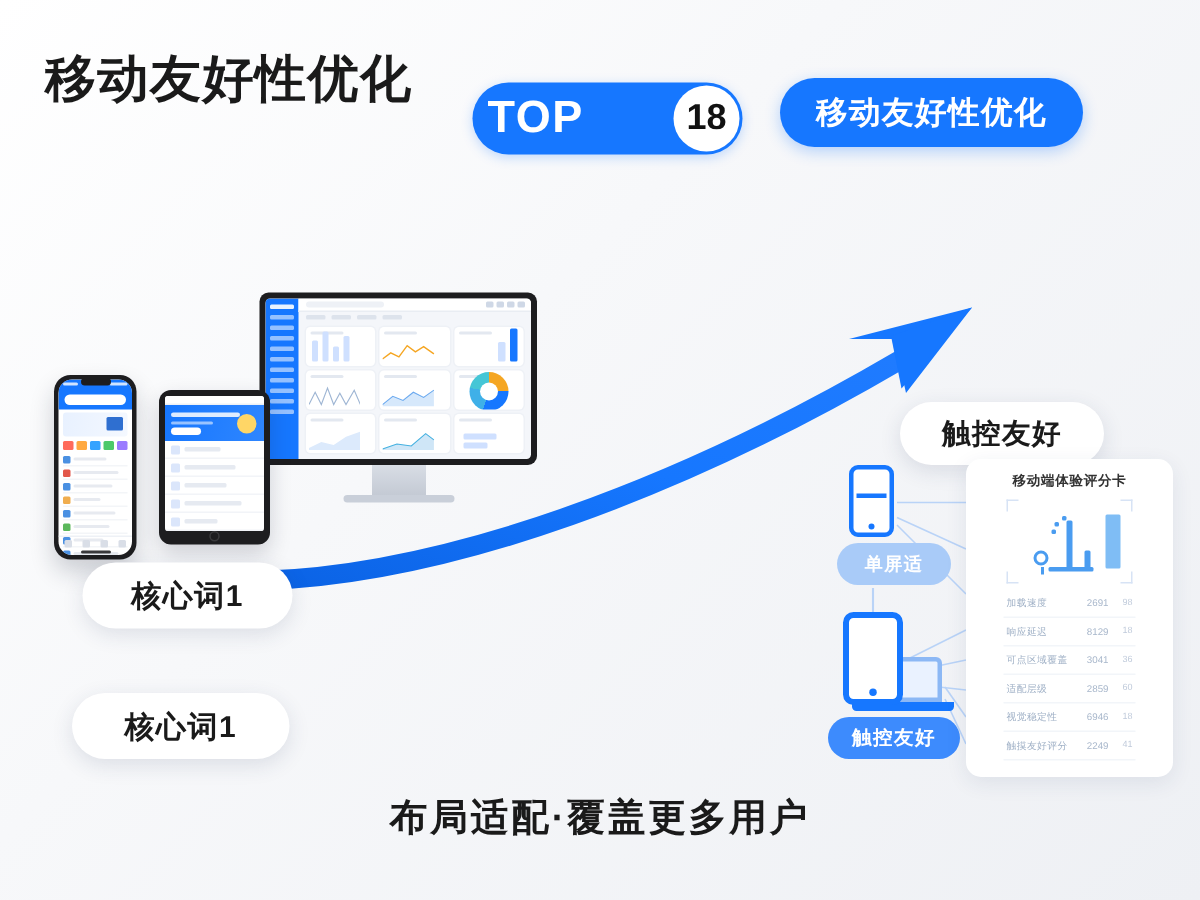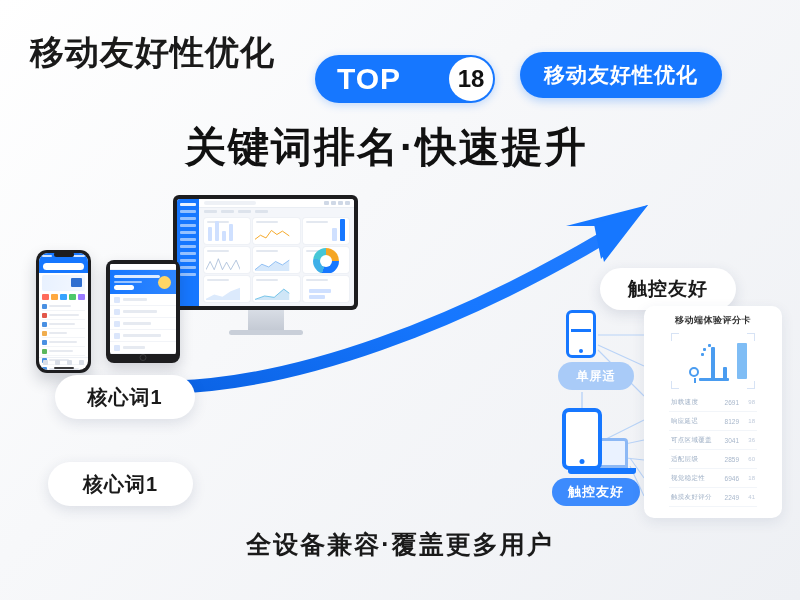--- a/index.html
+++ b/index.html
@@ -18,21 +18,21 @@
     letter-spacing:1px; white-space:nowrap;
   }
   .top-badge{
     position:absolute; left:315px; top:55px;
     height:48px; width:180px;
     background:#1677ff; border-radius:26px;
     display:flex; align-items:center; box-shadow:0 2px 8px rgba(22,119,255,.25);
   }
   .top-badge .tlabel{
     color:#fff; font-size:30px; font-weight:bold; letter-spacing:1px;
-    margin-left:22px;
+    margin-left:10px;
   }
   .top-badge .tnum{
     position:absolute; right:2px; top:2px;
     width:44px; height:44px; border-radius:50%;
     background:#fff; color:#111; font-size:24px; font-weight:bold;
     display:flex; align-items:center; justify-content:center;
   }
   .pill-blue{
     position:absolute; left:520px; top:52px;
     padding:9px 24px; background:#1677ff; border-radius:24px;
@@ -193,21 +193,20 @@
 
   <div class="h-kicker">移动友好性优化</div>
 
   <div class="top-badge">
     <span class="tlabel">TOP</span>
     <span class="tnum">18</span>
   </div>
 
   <div class="pill-blue">移动友好性优化</div>
 
-  <div class="h-main">关键词排名·快速提升</div>
 
   <svg class="arrow-svg" viewBox="0 0 800 600">
     <defs>
       <linearGradient id="ag" x1="0" y1="1" x2="1" y2="0">
         <stop offset="0%" stop-color="#0b63e5"></stop>
         <stop offset="55%" stop-color="#1677ff"></stop>
         <stop offset="100%" stop-color="#1f7bff"></stop>
       </linearGradient>
     </defs>
     <path d="M175,387 C300,383 455,325 600,240" stroke="url(#ag)" stroke-width="13" fill="none" stroke-linecap="round"></path>
@@ -479,14 +478,14 @@
           </div>
           <div class="sc-row">
             <span class="nm">触摸友好评分</span>
             <span class="v1">2249</span>
             <span class="v2">41</span>
           </div>
         </div>
     </div>
   </div>
 
-  <div class="footer">全设备兼容·覆盖更多用户</div>
+  <div class="footer">布局适配·覆盖更多用户</div>
 </div>
 
 </body></html>

